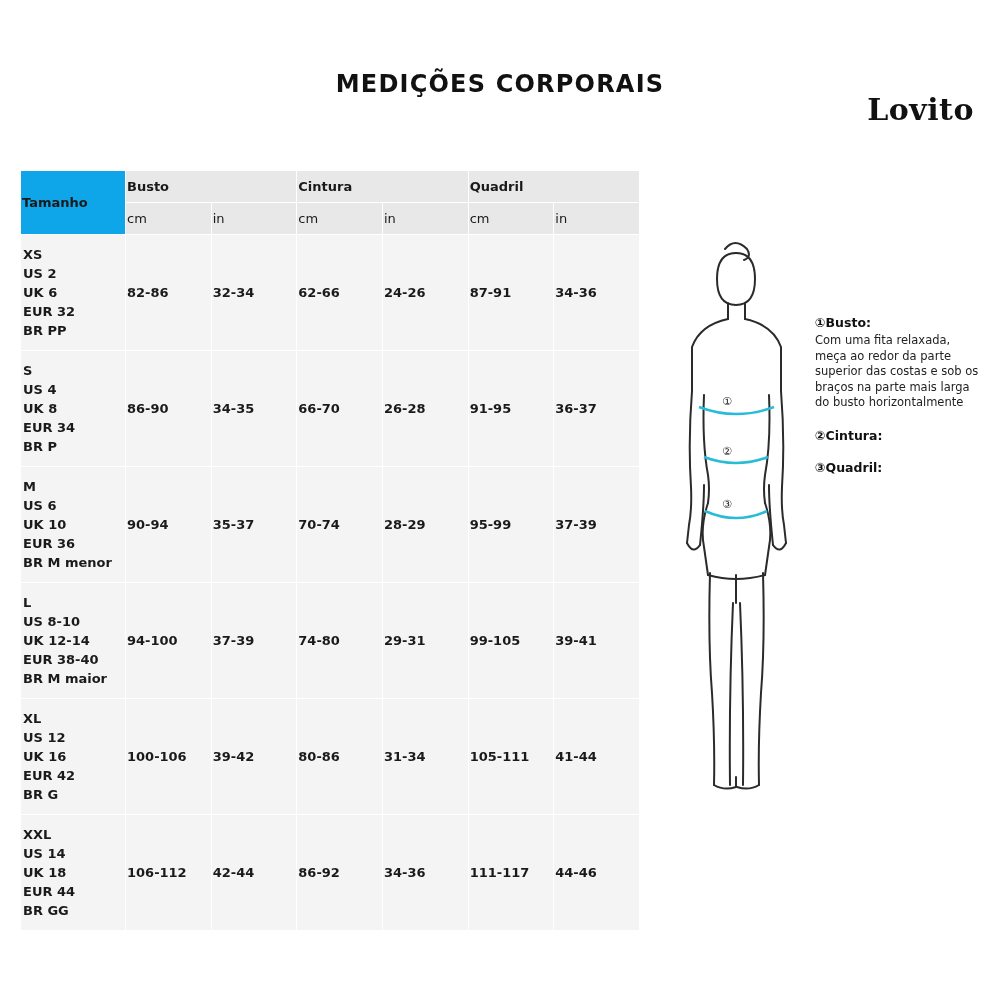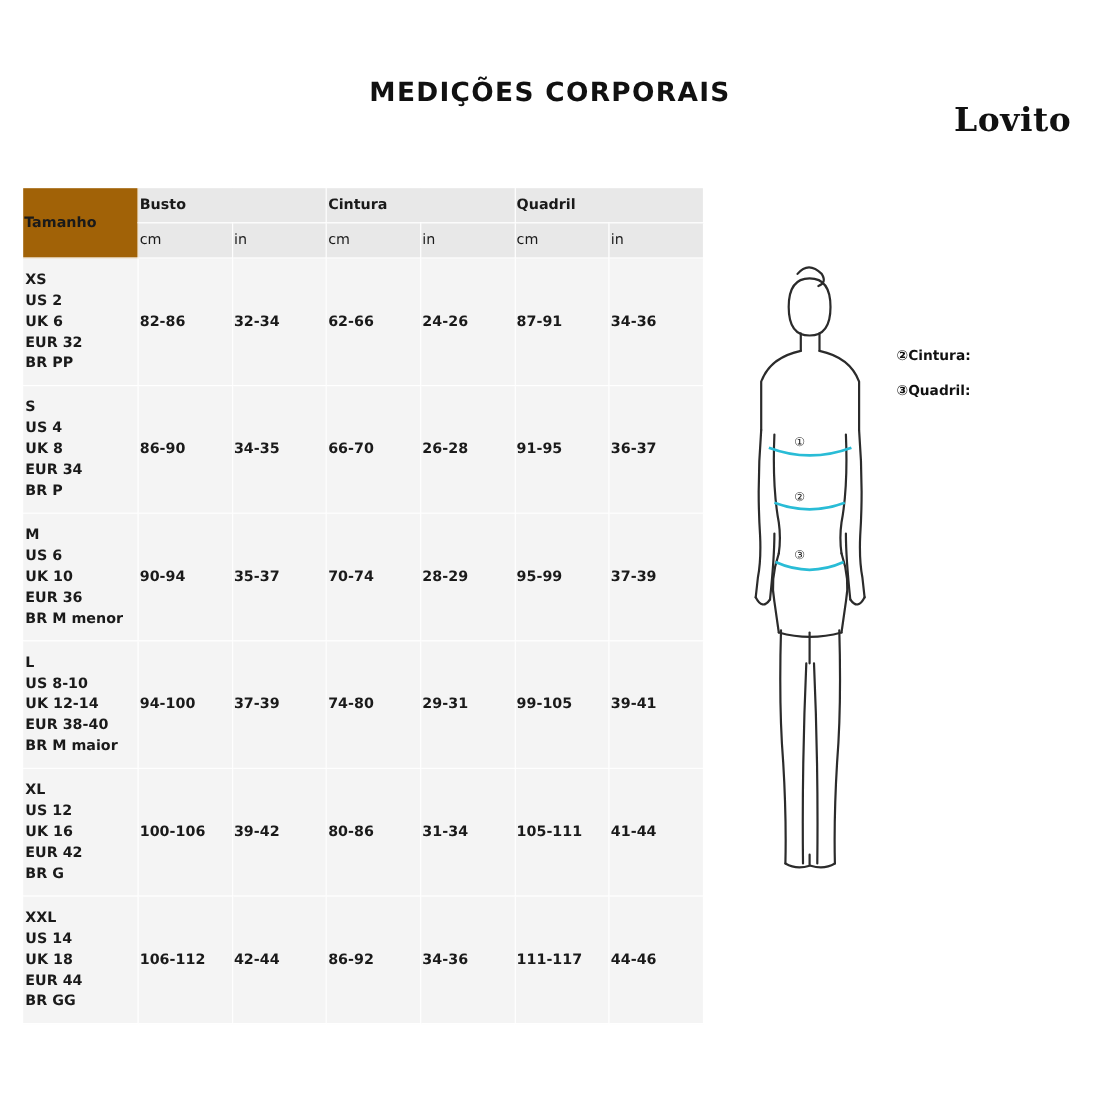--- a/index.html
+++ b/index.html
@@ -44,21 +44,21 @@
     width: 620px;
     table-layout: fixed;
   }
   table.size-table td, table.size-table th {
     border: 1px solid #ffffff;
     text-align: left;
     vertical-align: middle;
     font-size: 13px;
   }
   .hdr-size {
-    background: #a16207;
+    background: #0ea5e9;
     font-weight: bold;
     font-size: 14px;
     width: 105px;
     color: #1a1a1a;
   }
   .hdr-group {
     background: #e8e8e8;
     font-weight: bold;
     font-size: 14px;
     height: 32px;
@@ -295,20 +295,24 @@
         <path d="M50 276 q31 14 62 0"></path>
       </g>
     </svg>
 
     <span class="measure-num" style="left:66px; top:160px;">①</span>
     <span class="measure-num" style="left:66px; top:210px;">②</span>
     <span class="measure-num" style="left:66px; top:263px;">③</span>
   </div>
 
   <div class="notes">
+    <div class="note">
+      <div class="note-title">①Busto:</div>
+      <div class="note-body">Com uma fita relaxada, meça ao redor da parte superior das costas e sob os braços na parte mais larga do busto horizontalmente</div>
+    </div>
     <div class="note">
       <div class="note-title">②Cintura:</div>
     </div>
     <div class="note">
       <div class="note-title">③Quadril:</div>
     </div>
   </div>
 
 </div>
 

